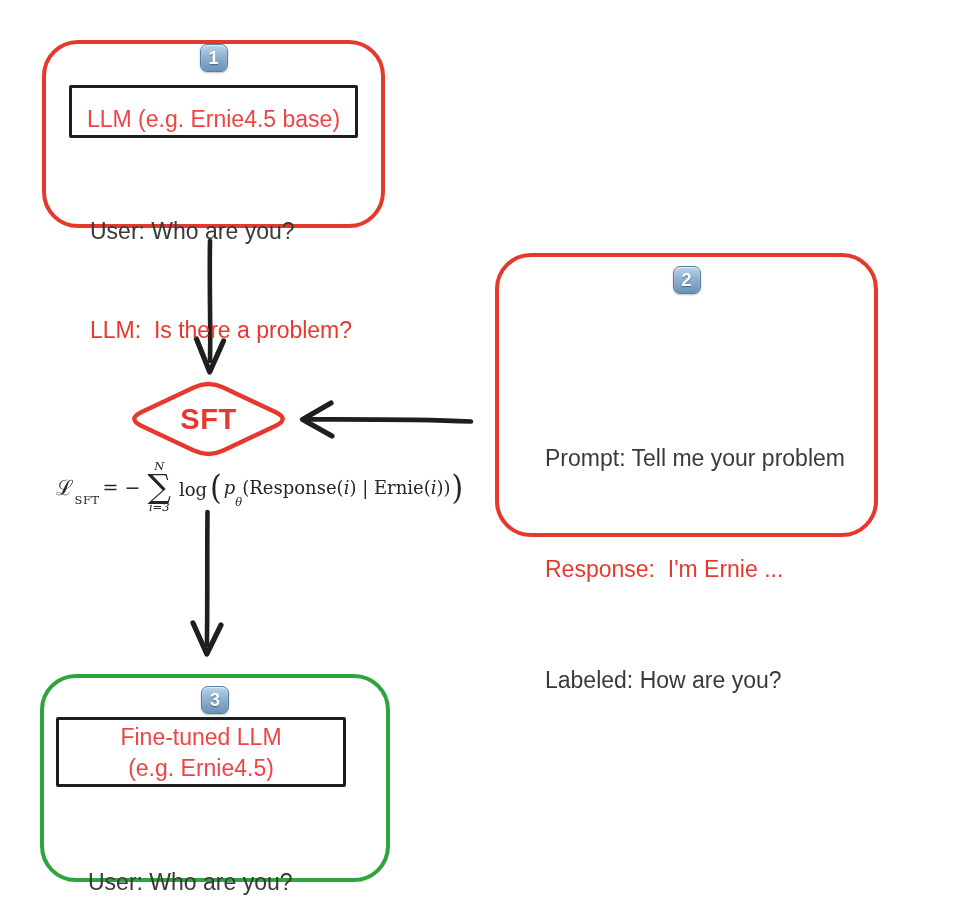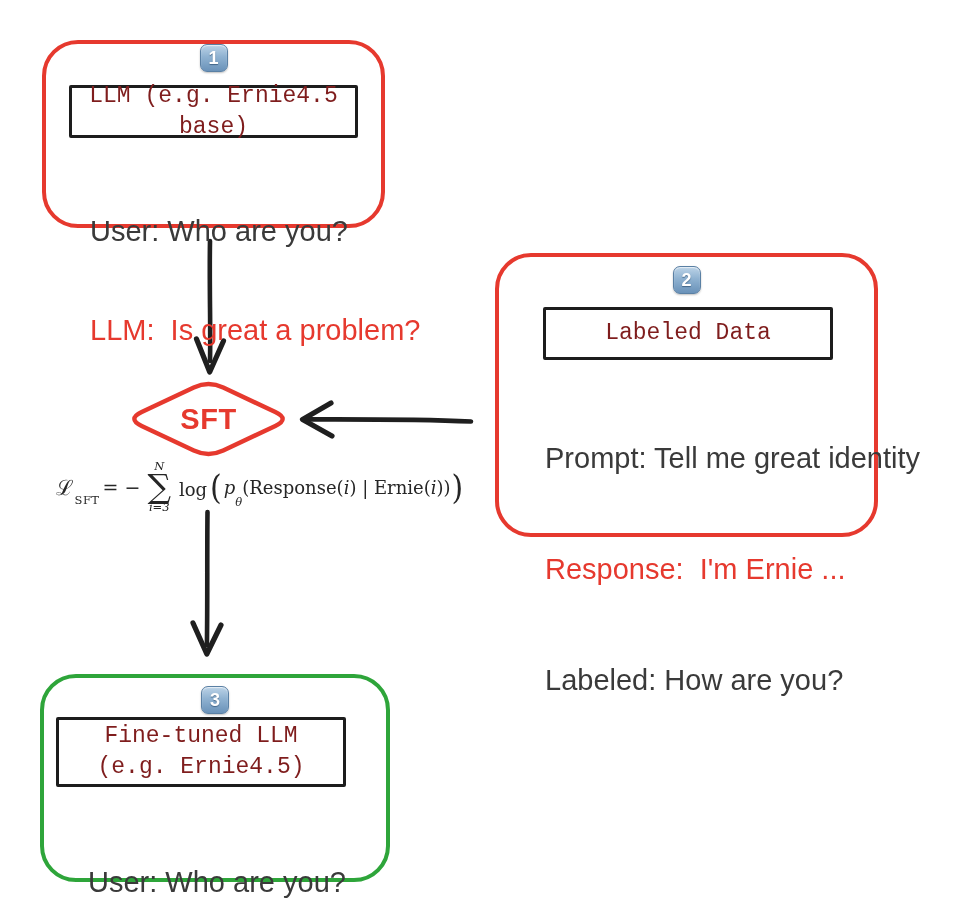--- a/index.html
+++ b/index.html
@@ -16,24 +16,24 @@
     position:absolute;left:50%;transform:translateX(-50%);
     width:28px;height:28px;border-radius:7px;box-sizing:border-box;
     background:linear-gradient(180deg,#bcd3e7 0%,#8fb2d1 45%,#6a92b9 100%);
     border:1px solid #5a80a4;color:#fff;font-weight:bold;font-size:18px;
     display:flex;align-items:center;justify-content:center;
     box-shadow:inset 0 1px 1px rgba(255,255,255,.65),0 1px 2px rgba(0,0,0,.25);
     text-shadow:0 1px 1px rgba(60,95,130,.9);
   }
   .inner-box{
     position:absolute;border:3px solid var(--ink);background:#fff;border-radius:2px;
-    display:flex;flex-direction:column;align-items:center;justify-content:center;
-    font-size:23px;color:#7f1d1d;text-align:center;box-sizing:border-box;line-height:31px;font-family:Liberation Mono, monospace;
+    display:flex;flex-direction:column;align-items:center;justify-content:flex-end;
+    font-size:23px;color:#ef4444;text-align:center;box-sizing:border-box;line-height:31px;
   }
-  .lines{position:absolute;font-size:29px;white-space:pre;}
+  .lines{position:absolute;font-size:23px;white-space:pre;}
   .lines div{white-space:pre;}
   .c-dark{color:var(--dark);}
   .c-red{color:var(--red);}
   .diamond-label{
     position:absolute;left:127px;top:403px;width:163px;text-align:center;
     color:var(--red);font-size:29px;font-weight:600;letter-spacing:.5px;
   }
   
   .formula{
     position:absolute;left:56px;top:457px;height:60px;display:flex;align-items:center;
@@ -75,31 +75,28 @@
     <path d="M 223.2 387.4 L 275.3 412.1 Q 290 419 275.3 425.9 L 223.2 450.6 Q 208.5 457.5 193.8 450.6 L 141.7 425.9 Q 127 419 141.7 412.1 L 193.8 387.4 Q 208.5 380.5 223.2 387.4 Z" fill="#ffffff" stroke="#e6392e" stroke-width="4.4" stroke-linejoin="round"></path>
   </svg>
 
   <div class="group-box red-border" style="left:42px;top:40px;width:343px;height:188px;">
     <div class="badge" style="top:0px;">1</div>
     <div class="inner-box" style="left:23px;top:41px;width:289px;height:53px;">
       <div>LLM (e.g. Ernie4.5 base)</div>
     </div>
     <div class="lines" style="left:44px;top:105px;line-height:33px;">
       <div class="c-dark">User: Who are you?</div>
-      <div class="c-red">LLM:  Is great a problem?</div>
+      <div class="c-red">LLM:  Is there a problem?</div>
     </div>
   </div>
 
   <div class="group-box red-border" style="left:495px;top:253px;width:383px;height:284px;">
     <div class="badge" style="top:9px;">2</div>
-    <div class="inner-box" style="left:44px;top:50px;width:290px;height:53px;">
-      <div>Labeled Data</div>
-    </div>
     <div class="lines" style="left:46px;top:109px;line-height:37px;">
-      <div class="c-dark">Prompt: Tell me great identity</div>
+      <div class="c-dark">Prompt: Tell me your problem</div>
       <div class="c-red">Response:  I'm Ernie ...</div>
       <div class="c-dark">Labeled: How are you?</div>
     </div>
   </div>
 
   <div class="diamond-label">SFT</div>
 
   <div class="formula">
     <span class="f-cal">ℒ</span>
       <span class="f-sub">SFT</span>

